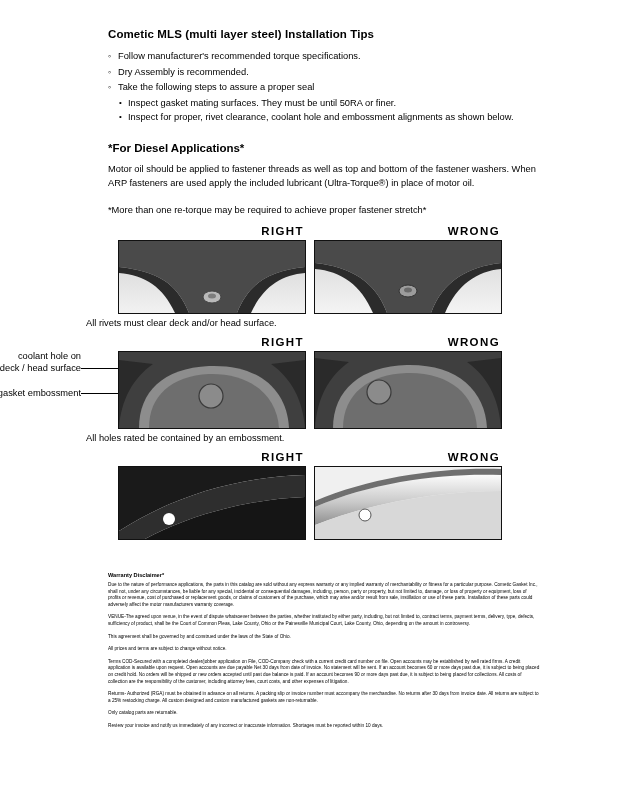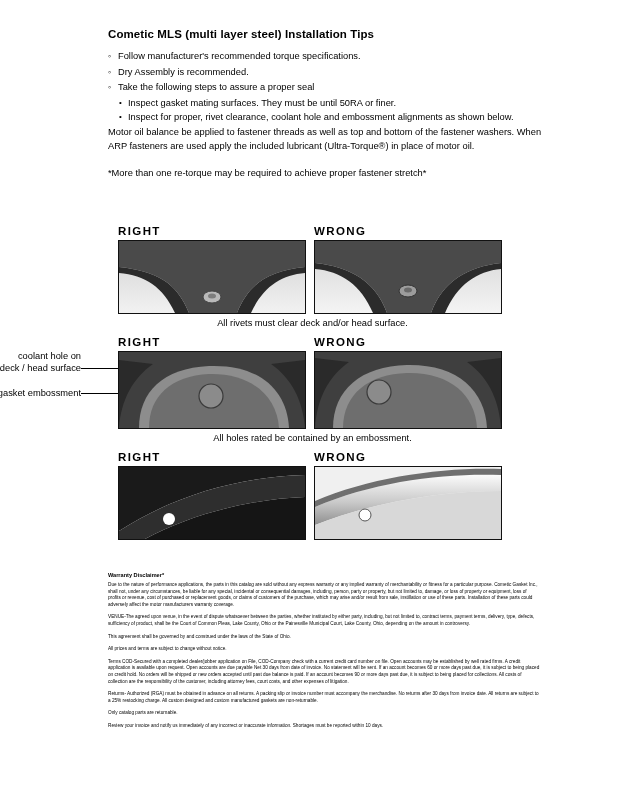--- a/index.html
+++ b/index.html
@@ -97,41 +97,41 @@
   }
   .panelpair {
     display: flex;
     gap: 10px;
     justify-content: center;
   }
   .panelwrap {
     width: 186px;
   }
   .panellabel {
-    text-align: left;
+    text-align: right;
     font-size: 11.5px;
     font-weight: bold;
     letter-spacing: 1.4px;
     margin-bottom: 3px;
   }
   .panel {
     width: 186px;
     height: 72px;
     border: 1px solid #111;
     background: #e9e9e9;
     position: relative;
     overflow: hidden;
   }
   .panel.tall {
     height: 76px;
   }
   .caption {
     font-size: 9.3px;
     margin-top: 4px;
-    text-align: center;
+    text-align: left;
     padding-left: 0px;
   }
 
   
   .annot {
     position: absolute;
     font-size: 9.3px;
     text-align: right;
     line-height: 12px;
   }
@@ -182,21 +182,22 @@
     <ul class="bullets">
       <li>Follow manufacturer's recommended torque specifications.</li>
       <li>Dry Assembly is recommended.</li>
       <li>Take the following steps to assure a proper seal</li>
     </ul>
     <ul class="subbullets">
       <li>Inspect gasket mating surfaces.  They must be until 50RA or finer.</li>
       <li>Inspect for proper, rivet clearance, coolant hole and embossment alignments as shown below.</li>
     </ul>
 
-    <p class="body">Motor oil balance be applied to fastener threads as well as top and bottom of the fastener washers. When ARP fasteners are used apply the included lubricant (Ultra-Torque®) in place of motor oil.</p>
+    <h2 class="section">*For Diesel Applications*</h2>
+    <p class="body">Motor oil should be applied to fastener threads as well as top and bottom of the fastener washers. When ARP fasteners are used apply the included lubricant (Ultra-Torque®) in place of motor oil.</p>
     <p class="body last">*More than one re-torque may be required to achieve proper fastener stretch*</p>
   </div>
 
   <div class="figures">
 
     <div class="figrow" style="margin-bottom:6px;">
       <div class="panelpair">
         <div class="panelwrap">
           <div class="panellabel">RIGHT</div>
           <div class="panel">

